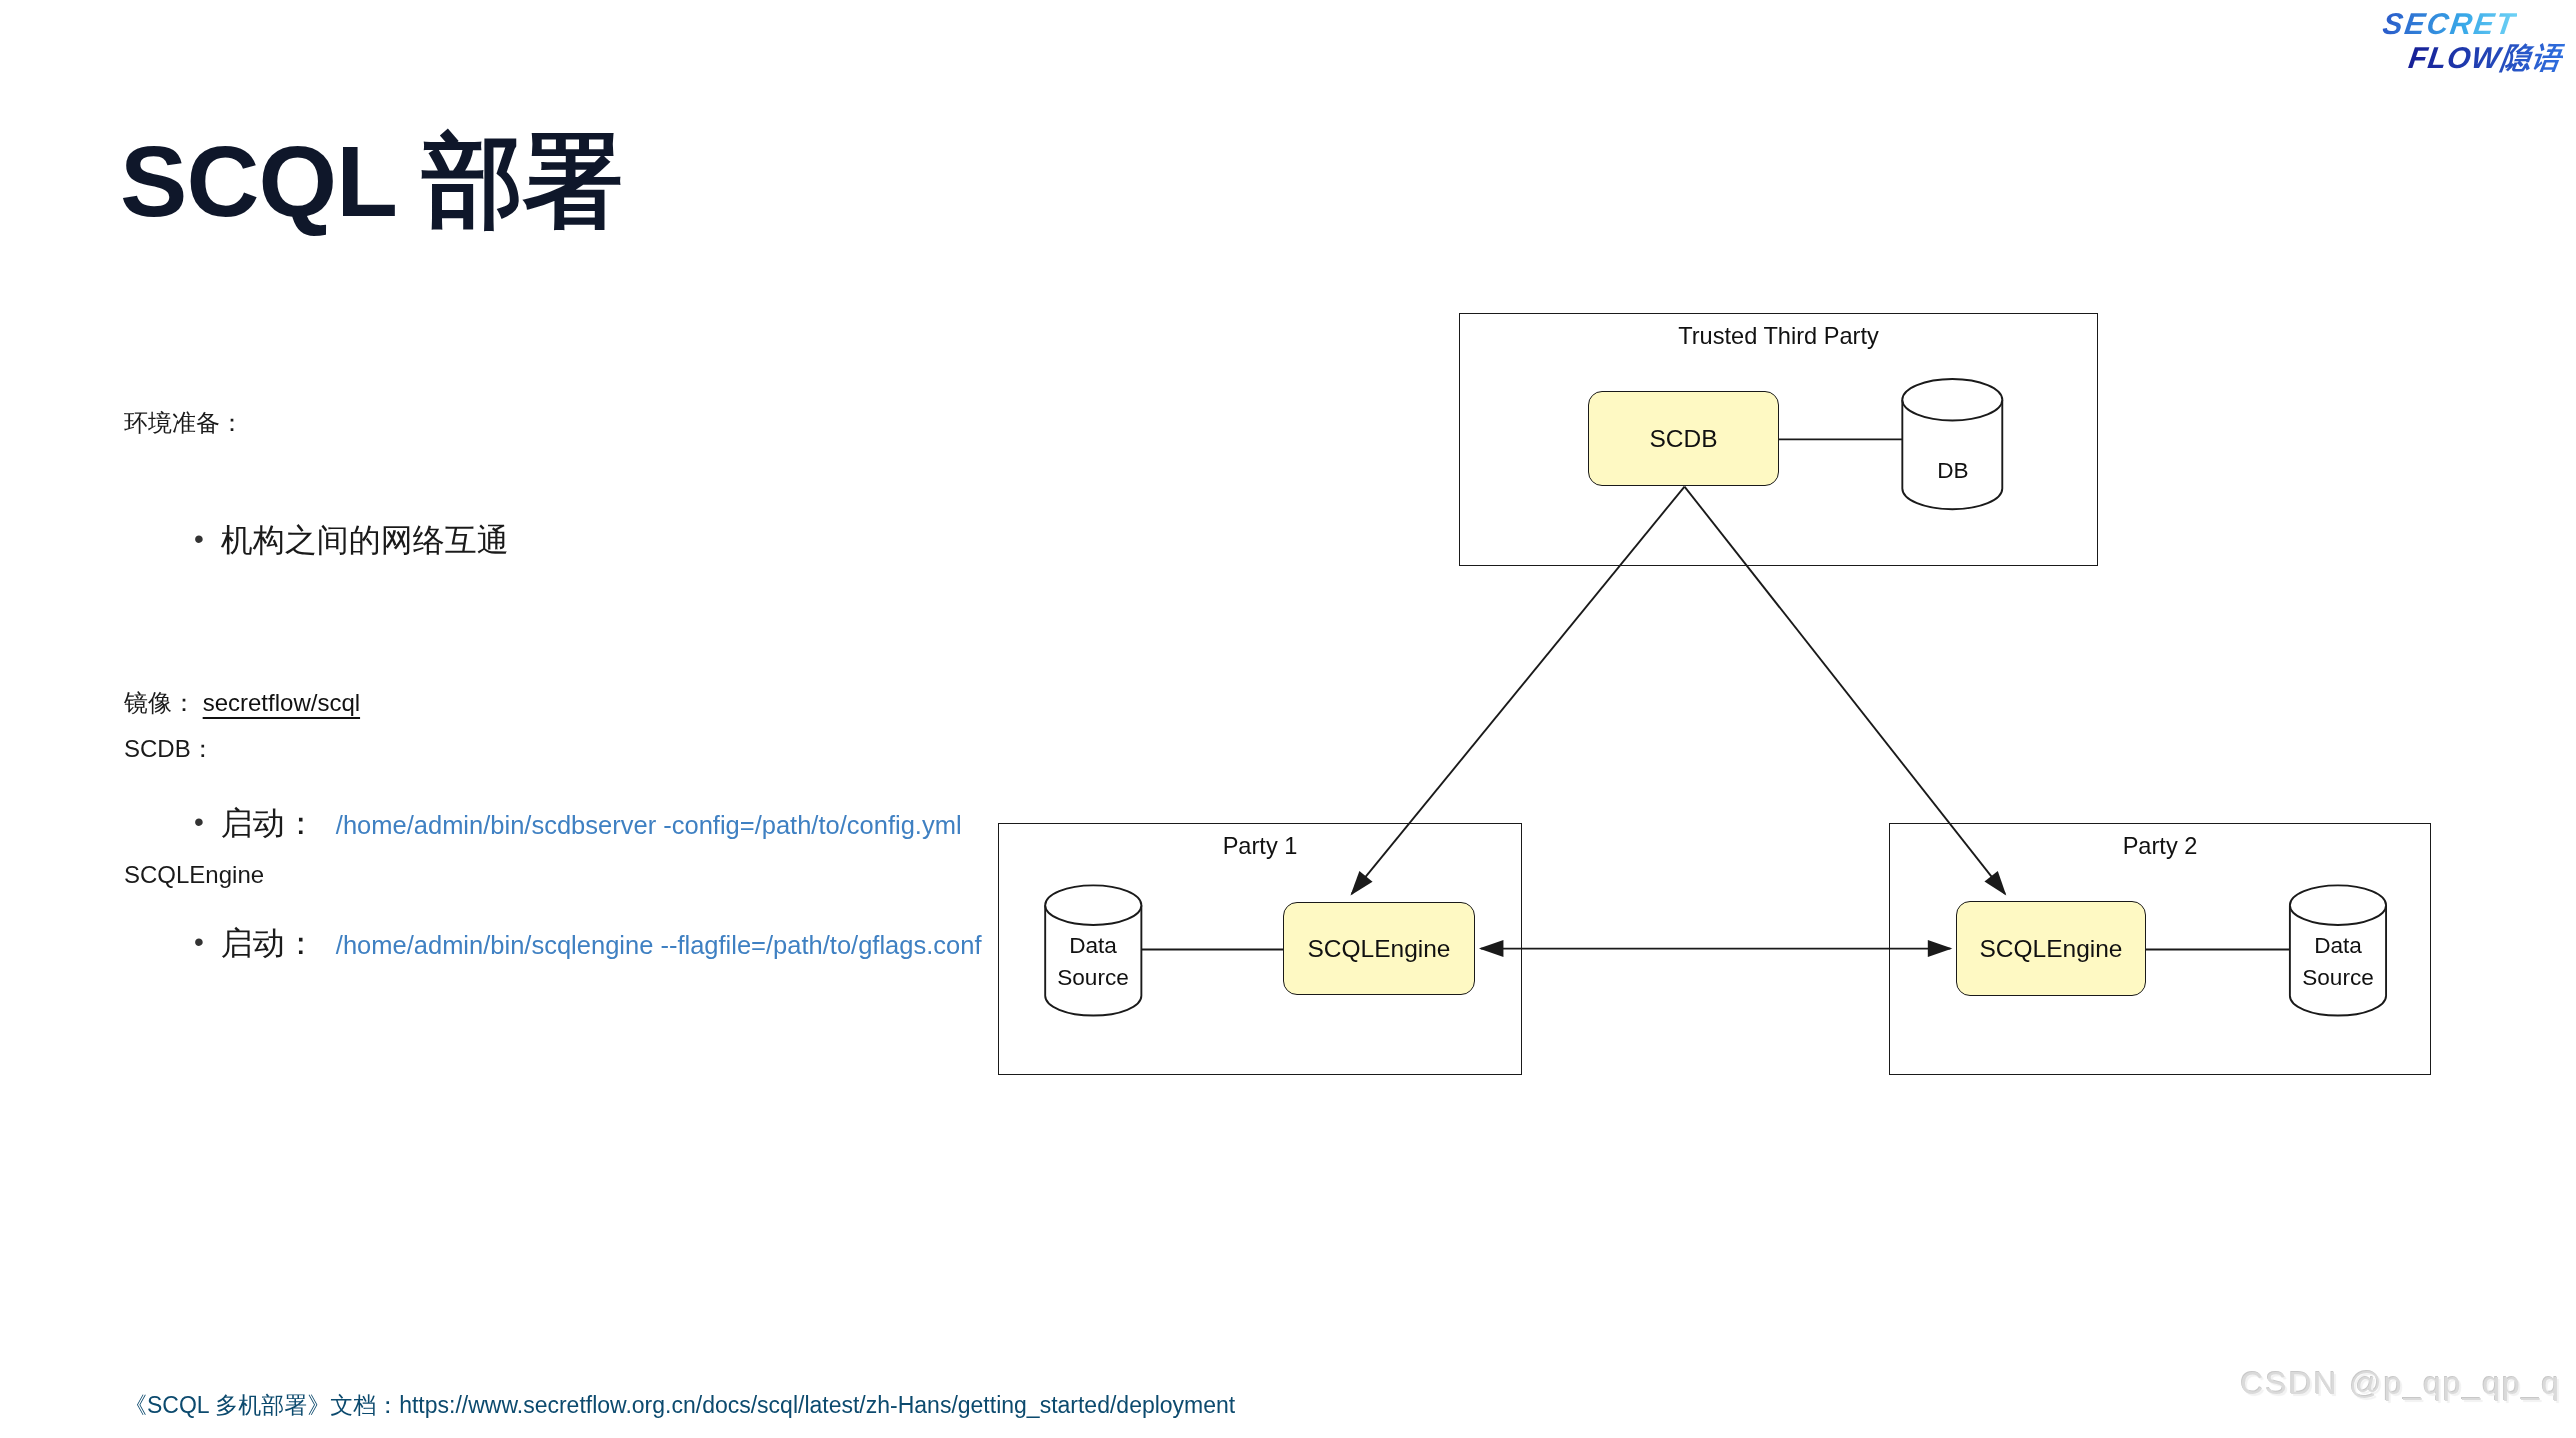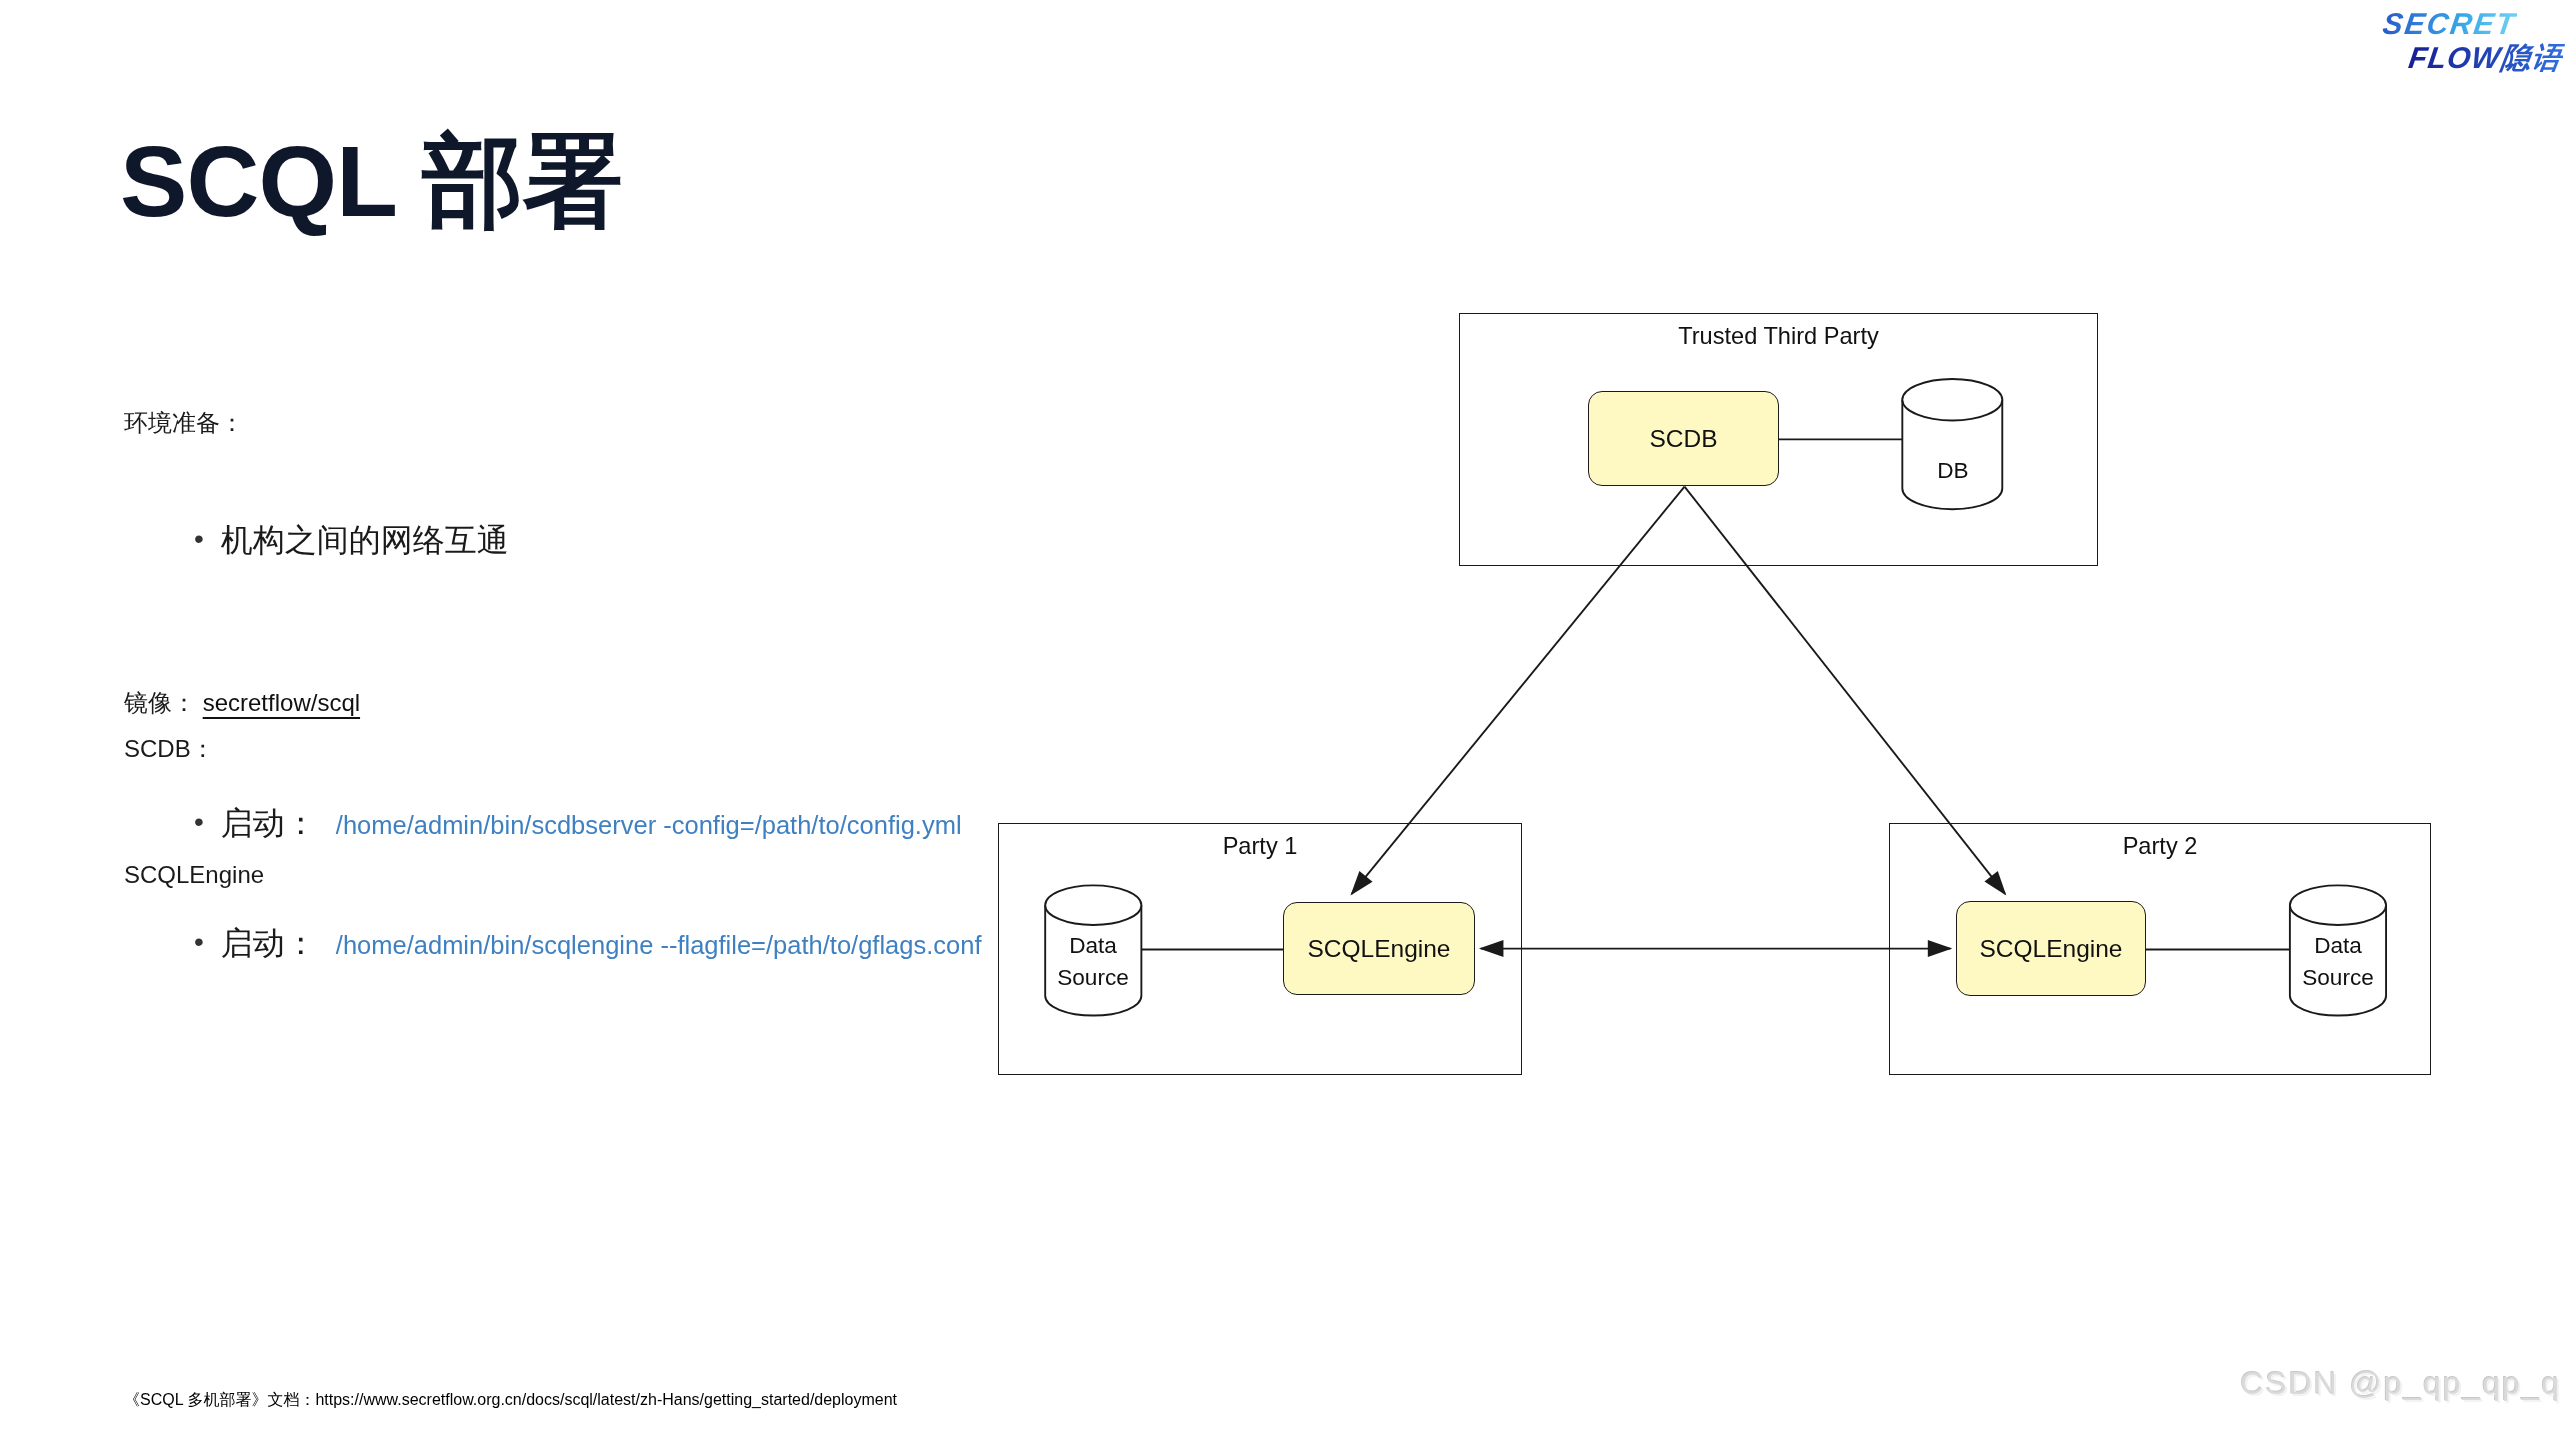--- a/index.html
+++ b/index.html
@@ -45,21 +45,21 @@
   .scdbnode{left:1588px;top:391px;width:189px;height:93px;}
   .eng1{left:1283px;top:902px;width:190px;height:91px;}
   .eng2{left:1956px;top:901px;width:188px;height:93px;}
   .cyl-label{position:absolute;z-index:3;text-align:center;font-size:22.6px;line-height:32px;color:#111;}
   .dblab{left:1903px;top:455px;width:100px;}
   .ds1lab{left:1045px;top:930px;width:96px;}
   .ds2lab{left:2290px;top:930px;width:96px;}
   svg.connectors{position:absolute;left:0;top:0;z-index:2;}
 
   
-  .footer{position:absolute;left:124px;top:1390px;font-size:16px;color:#000000;white-space:nowrap;}
+  .footer{position:absolute;left:124px;top:1390px;font-size:23px;color:#0c4a6e;white-space:nowrap;}
   .watermark{position:absolute;right:15px;top:1365px;font-size:32px;letter-spacing:1.9px;color:var(--watermark-gray);
              text-shadow:1.9px 1.9px 0.9px #f2f2f2,-0.9px -0.9px 0px #c8c8c8;white-space:nowrap;}
 </style>
 </head>
 <body>
 
 <div class="slide">
 
   <div class="logo">
     <div><span class="l1">SECRET</span></div>

